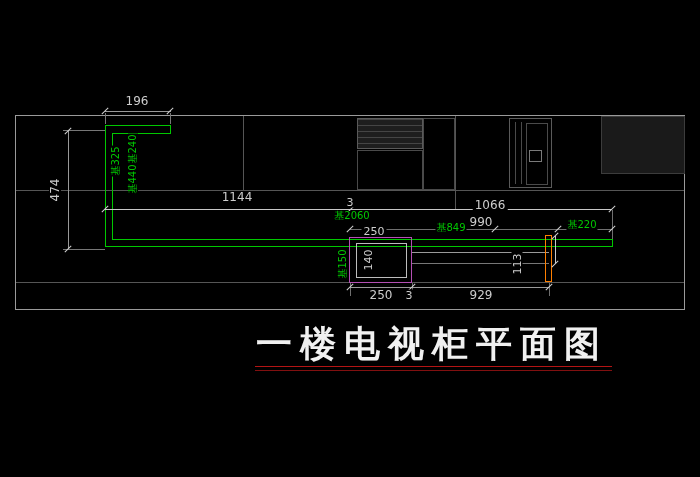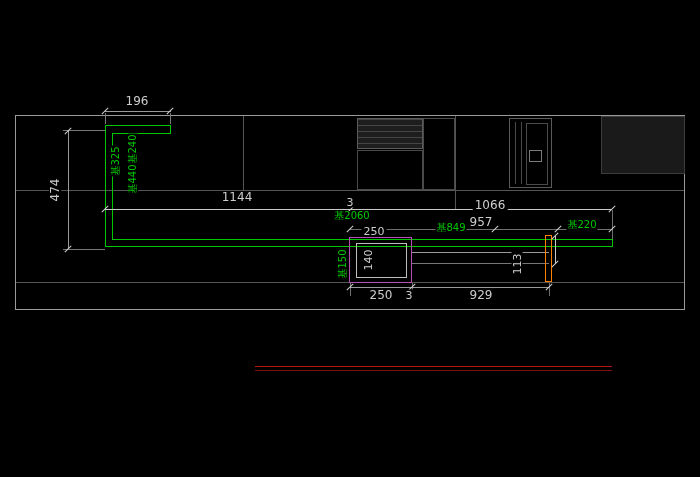--- a/index.html
+++ b/index.html
@@ -75,21 +75,21 @@
   <div class="dim-label sm" style="left:350px;top:202px;">3</div>
   <div class="dim-label" style="left:490px;top:197px;margin-top:8px;">1066</div>
   <div class="glabel" style="left:352px;top:216px;">基2060</div>
 
   <div class="ln" style="left:350px;top:229px;width:262px;height:1px;background:#6f6f6f;"></div>
   <div class="ln" style="left:612px;top:210px;width:1px;height:29px;background:#6f6f6f;"></div>
   <div class="tick" style="left:350px;top:229px;"></div>
   <div class="tick" style="left:495px;top:229px;"></div>
   <div class="tick" style="left:558px;top:229px;"></div>
   <div class="tick" style="left:612px;top:229px;"></div>
-  <div class="dim-label" style="left:481px;top:222px;">957</div>
+  <div class="dim-label" style="left:481px;top:222px;">990</div>
   <div class="glabel" style="left:451px;top:228px;">基849</div>
   <div class="glabel" style="left:582px;top:225px;">基220</div>
   <div class="dim-label sm" style="left:374px;top:231px;">250</div>
 
   <div class="glabel rot" style="left:343px;top:264px;">基150</div>
   <div class="dim-label sm rot" style="left:368px;top:260px;">140</div>
   <div class="dim-label sm rot" style="left:517px;top:264px;">113</div>
 
   <div class="ln" style="left:555px;top:236px;width:1px;height:28px;background:#c8c8c8;"></div>
   <div class="tick" style="left:555px;top:236px;"></div>
@@ -99,16 +99,17 @@
   <div class="ln" style="left:412px;top:283px;width:1px;height:13px;background:#6f6f6f;"></div>
   <div class="ln" style="left:549px;top:283px;width:1px;height:13px;background:#6f6f6f;"></div>
   <div class="ln" style="left:350px;top:287px;width:199px;height:1px;background:#9a9a9a;"></div>
   <div class="tick" style="left:350px;top:287px;"></div>
   <div class="tick" style="left:412px;top:287px;"></div>
   <div class="tick" style="left:549px;top:287px;"></div>
   <div class="dim-label" style="left:381px;top:295px;">250</div>
   <div class="dim-label sm" style="left:409px;top:295px;">3</div>
   <div class="dim-label" style="left:481px;top:295px;">929</div>
 
+  <div class="title">一楼电视柜平面图</div>
   <div class="ln" style="left:255px;top:366px;width:357px;height:1px;background:#b31414;"></div>
   <div class="ln" style="left:255px;top:370px;width:357px;height:1px;background:#801010;"></div>
 
 </div>
 
 </body></html>

